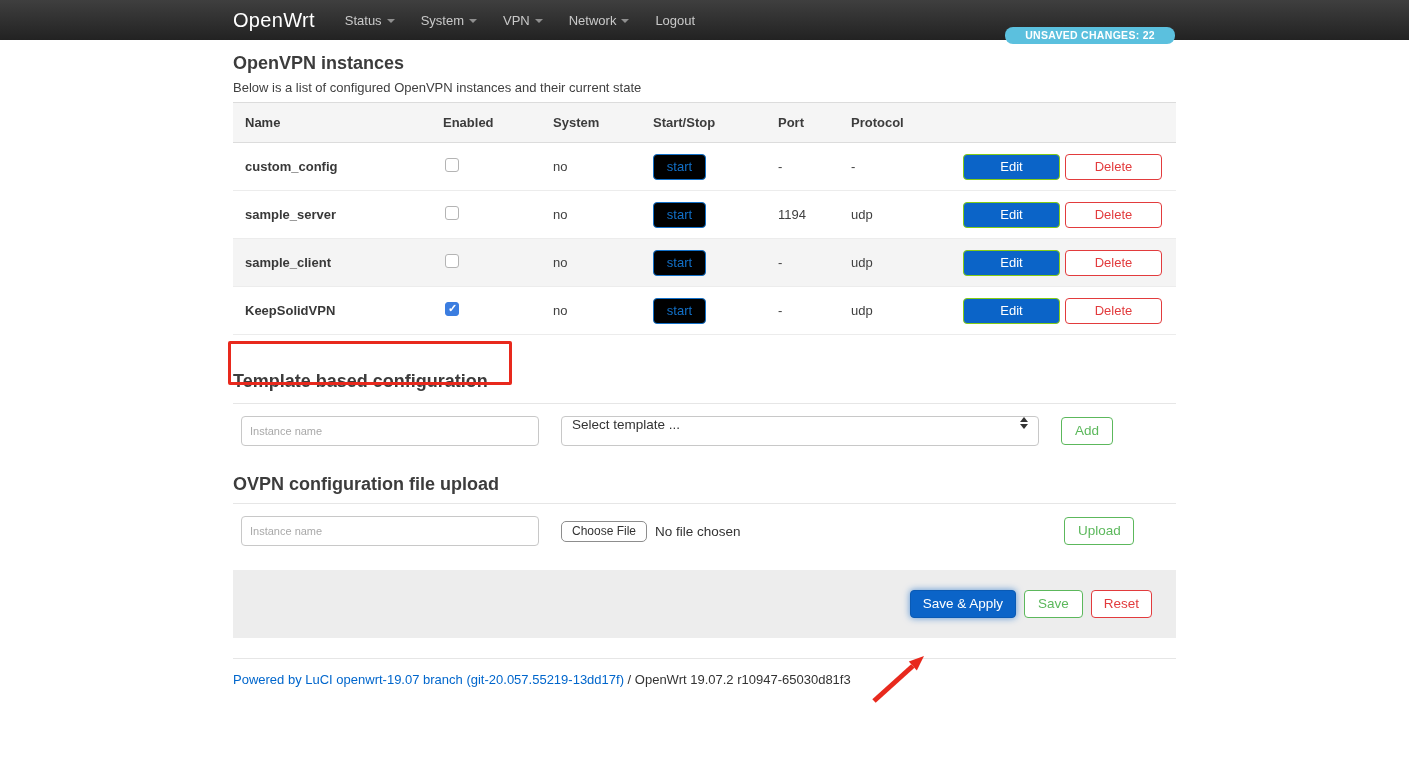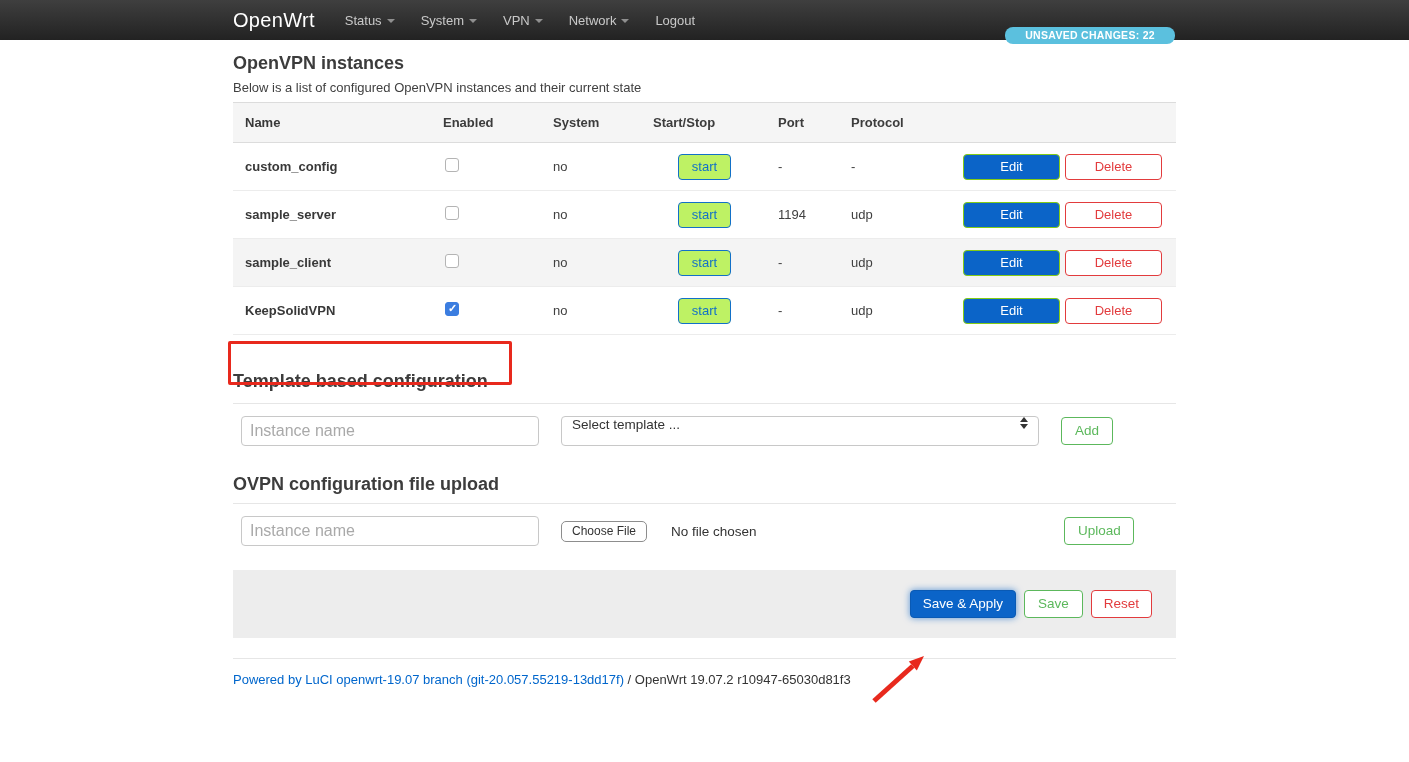--- a/index.html
+++ b/index.html
@@ -43,58 +43,58 @@
   .trow.alt { background:#f4f4f4; }
   .c-name  { width:210px; padding-left:12px; font-weight:bold; color:#383838; }
   .c-enab  { width:110px; }
   .c-start { width:100px; }
   .c-ss    { width:125px; }
   .c-port  { width:73px; }
   .c-proto { width:112px; }
   .c-btns  { display:flex; gap:5px; margin-left:auto; padding-right:14px; }
 
   .btn { font-family:inherit; font-size:13px; border-radius:4px; cursor:pointer; line-height:1; }
-  .btn-start  { width:53px; height:26px; background:#bef264; border:1px solid #1270c8; color:#1270c8;margin-left:25px; }
+  .btn-start  { width:53px; height:26px; background:#000000; border:1px solid #1270c8; color:#1270c8; }
   .btn-edit   { width:97px; height:26px; background:#0b64c8; border:1px solid #84cc16; color:#fff; }
   .btn-delete { width:97px; height:26px; background:#fff; border:1px solid #e23b3d; color:#e23b3d; }
 
   .cb {
     appearance:none; -webkit-appearance:none; width:14px; height:14px; margin:0 0 0 2px;
     border:1px solid #b4b4b4; border-radius:3px; background:#fff; position:relative; cursor:pointer;
   }
   .cb:checked { background:#3b7de0; border-color:#3b7de0; }
   .cb:checked::after { content:"\2713"; color:#fff; font-size:11px; font-weight:bold; position:absolute; left:2px; top:-1px; }
 
   
   .h2-template { margin-top:36px; }
   .h2-upload   { margin-top:28px; }
   hr { border:0; border-top:1px solid #e6e6e6; margin:0; }
   .hr1 { margin-top:11px; } .hr2 { margin-top:8px; } .hr3 { margin-top:20px; }
   .form-row { display:flex; align-items:center; margin-top:12px; }
   .input-instance {
     margin-left:8px; width:298px; height:30px; border:1px solid #c8c8c8; border-radius:4px;
-    padding:0 8px; font-size:16px; font-family:inherit; color:#000000;
+    padding:0 8px; font-size:11px; font-family:inherit; color:#000000;
   }
   .input-instance::placeholder { color:#a9a9a9; }
   .select {
     margin-left:22px; width:478px; height:30px; border:1px solid #c8c8c8; border-radius:4px;
     background:#fff; display:flex; align-items:flex-start; justify-content:space-between;
     padding:0 10px; font-size:13.5px; color:#333; cursor:pointer;
   }
   .spinner { display:flex; flex-direction:column; align-items:center; gap:2px; }
   .tri-up   { width:0; height:0; border-left:4px solid transparent; border-right:4px solid transparent; border-bottom:5px solid #333; }
   .tri-down { width:0; height:0; border-left:4px solid transparent; border-right:4px solid transparent; border-top:5px solid #333; }
   .btn-green { height:28px; padding:0 13px; background:#fff; border:1px solid #5cb85c; color:#5cb85c; font-size:13.5px; }
   .btn-add { margin-left:22px; }
   .file-group { display:flex; align-items:center; margin-left:22px; }
   .choose-btn {
     height:21px; padding:0 10px; background:#fff; border:1px solid #8d8d8d; border-radius:5px;
     font-size:12px; color:#333; font-family:inherit; cursor:pointer;
   }
-  .no-file { margin-left:24px; font-size:13.5px; color:#333; }
+  .no-file { margin-left:8px; font-size:13.5px; color:#333; }
   .btn-upload { margin-left:auto; margin-right:42px; width:70px; }
 
   
   .action-bar {
     margin-top:24px; height:68px; background:#ededed;
     display:flex; justify-content:flex-end; align-items:flex-start; gap:8px;
     padding:20px 24px 4px 0;
   }
   .btn-saveapply {
     height:28px; padding:0 12px; background:#0b64c8; border:1px solid #0a5ab4; color:#fff;

